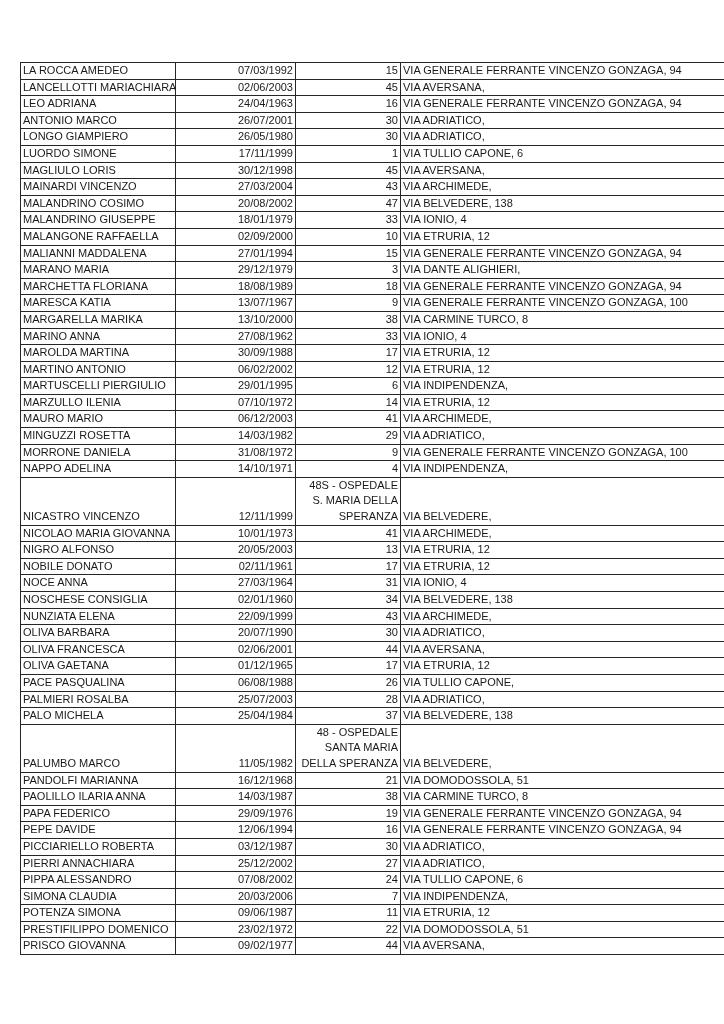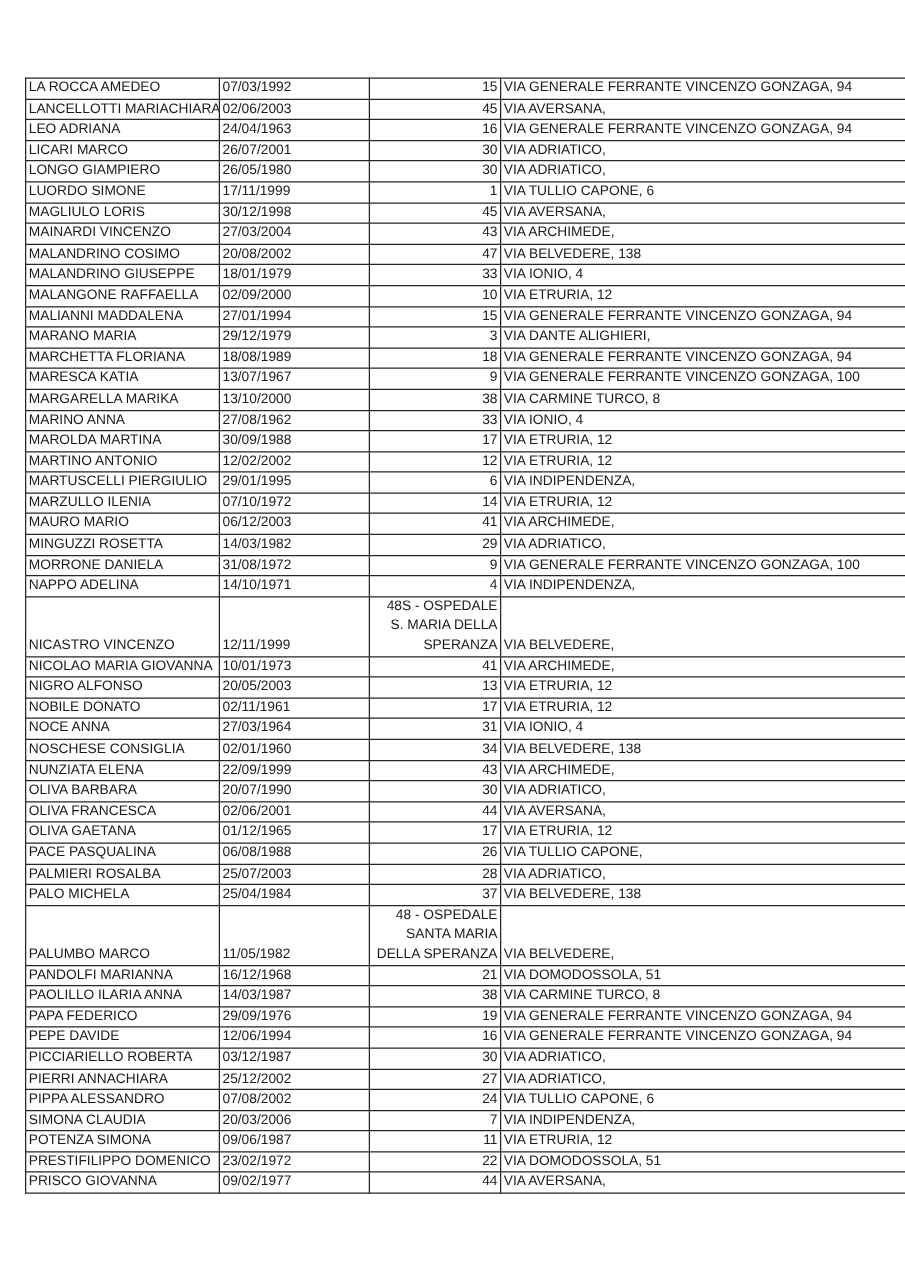--- a/index.html
+++ b/index.html
@@ -33,21 +33,21 @@
     padding: 0 2px;
     overflow: hidden;
   }
   td.col-name {
     width: 150px;
     text-align: left;
     white-space: nowrap;
   }
   td.col-date {
     width: 115px;
-    text-align: left;
+    text-align: right;
     white-space: nowrap;
   }
   td.col-code {
     width: 100px;
     text-align: right;
     white-space: normal;
   }
   td.col-address {
     width: 323px;
     text-align: left;
@@ -73,21 +73,21 @@
           <td class="col-code">45</td>
           <td class="col-address">VIA AVERSANA,</td>
         </tr>
         <tr>
           <td class="col-name">LEO ADRIANA</td>
           <td class="col-date">24/04/1963</td>
           <td class="col-code">16</td>
           <td class="col-address">VIA GENERALE FERRANTE VINCENZO GONZAGA, 94</td>
         </tr>
         <tr>
-          <td class="col-name">LICARI MARCO</td>
+          <td class="col-name">ANTONIO MARCO</td>
           <td class="col-date">26/07/2001</td>
           <td class="col-code">30</td>
           <td class="col-address">VIA ADRIATICO,</td>
         </tr>
         <tr>
           <td class="col-name">LONGO GIAMPIERO</td>
           <td class="col-date">26/05/1980</td>
           <td class="col-code">30</td>
           <td class="col-address">VIA ADRIATICO,</td>
         </tr>
@@ -164,21 +164,21 @@
           <td class="col-address">VIA IONIO, 4</td>
         </tr>
         <tr>
           <td class="col-name">MAROLDA MARTINA</td>
           <td class="col-date">30/09/1988</td>
           <td class="col-code">17</td>
           <td class="col-address">VIA ETRURIA, 12</td>
         </tr>
         <tr>
           <td class="col-name">MARTINO ANTONIO</td>
-          <td class="col-date">12/02/2002</td>
+          <td class="col-date">06/02/2002</td>
           <td class="col-code">12</td>
           <td class="col-address">VIA ETRURIA, 12</td>
         </tr>
         <tr>
           <td class="col-name">MARTUSCELLI PIERGIULIO</td>
           <td class="col-date">29/01/1995</td>
           <td class="col-code">6</td>
           <td class="col-address">VIA INDIPENDENZA,</td>
         </tr>
         <tr>

